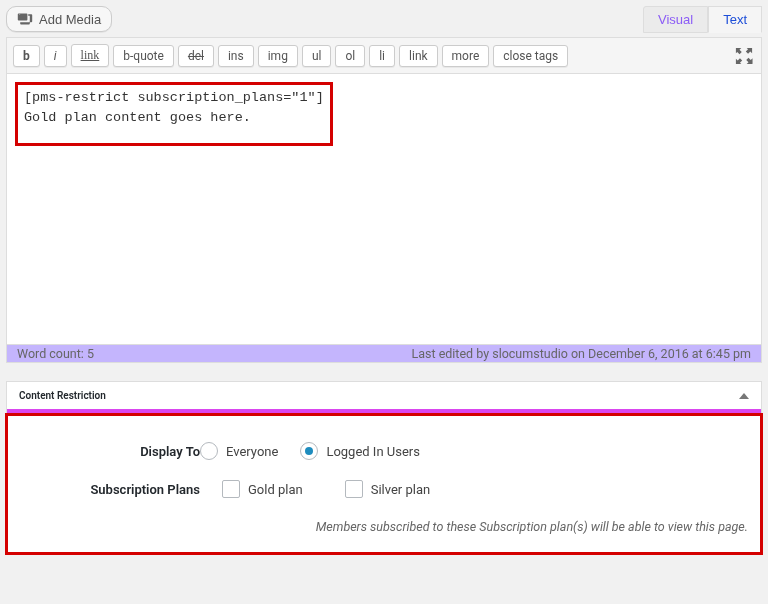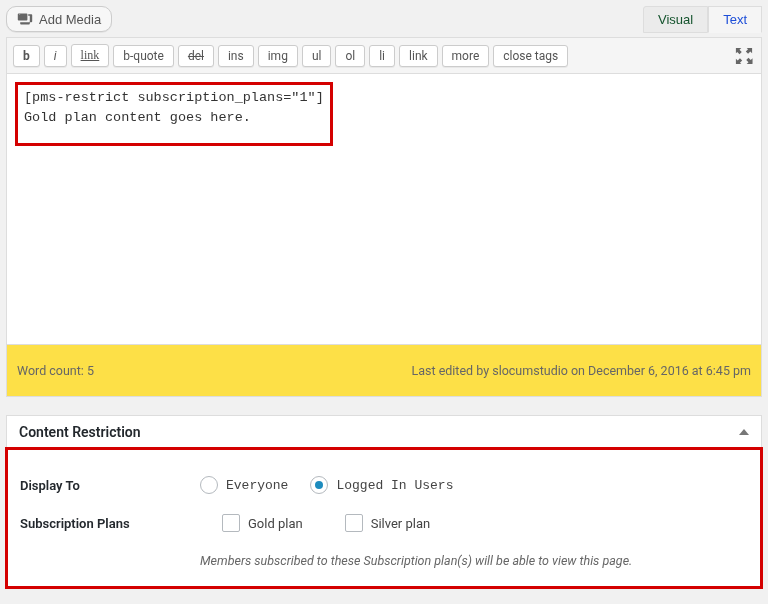--- a/index.html
+++ b/index.html
@@ -33,21 +33,21 @@
     margin-right: 6px;
   }
   .editor-tabs {
     display: flex;
     justify-content: flex-end;
     margin-top: -26px;
   }
   .editor-tab {
     background: #ebebeb;
     border: 1px solid #ddd;
-    color: #14532d;
+    color: #8b5cf6;
     padding: 5px 14px;
     font-size: 13px;
     cursor: pointer;
   }
   .editor-tab:first-child {
     border-top-left-radius: 3px;
   }
   .editor-tab.active {
     background: #f5f5f5;
     color: #1d4ed8;
@@ -101,77 +101,77 @@
     line-height: 1.45;
     color: #333;
     min-height: 52px;
   }
   .editor-blank {
     height: 190px;
   }
   .status-bar {
     display: flex;
     justify-content: space-between;
-    background: #fde047;
+    background: #c4b5fd;
     border-top: 1px solid #ddd;
-    padding: 18px 10px;
+    padding: 1px 10px;
     color: #666;
     font-size: 12.5px;
   }
   .metabox {
     margin-top: 18px;
     background: #fff;
     border: 1px solid #ddd;
   }
   .metabox-header {
     display: flex;
     justify-content: space-between;
     align-items: center;
     padding: 8px 12px;
-    border-bottom: 1px solid #d946ef;
+    border-bottom: 6px solid #d946ef;
     font-weight: 600;
-    font-size: 14px;
+    font-size: 10px;
     color: #23282d;
     cursor: pointer;
     gap: 26px;
   }
   .collapse-tri {
     width: 0;
     height: 0;
     border-left: 5px solid transparent;
     border-right: 5px solid transparent;
     border-bottom: 6px solid #777;
   }
   .metabox-body {
     padding: 12px;
     border: 3px solid #d40000;
     margin: -2px;
   }
   .field-row {
     display: flex;
     align-items: flex-start;
     padding: 14px 0 6px 0;
+    text-align: right;
   }
   .field-label {
     flex: 0 0 180px;
     font-weight: 600;
     font-size: 13px;
     color: #23282d;
     padding-top: 2px;
   }
   .field-controls {
     flex: 1;
     font-size: 13px;
     color: #444;
   }
   .radio-group {
     display: flex;
     gap: 22px;
     align-items: center;
-    font-family: Liberation Mono, monospace;
   }
   .radio-item {
     display: inline-flex;
     align-items: center;
     gap: 8px;
     cursor: pointer;
   }
   .wp-radio {
     width: 16px;
     height: 16px;

